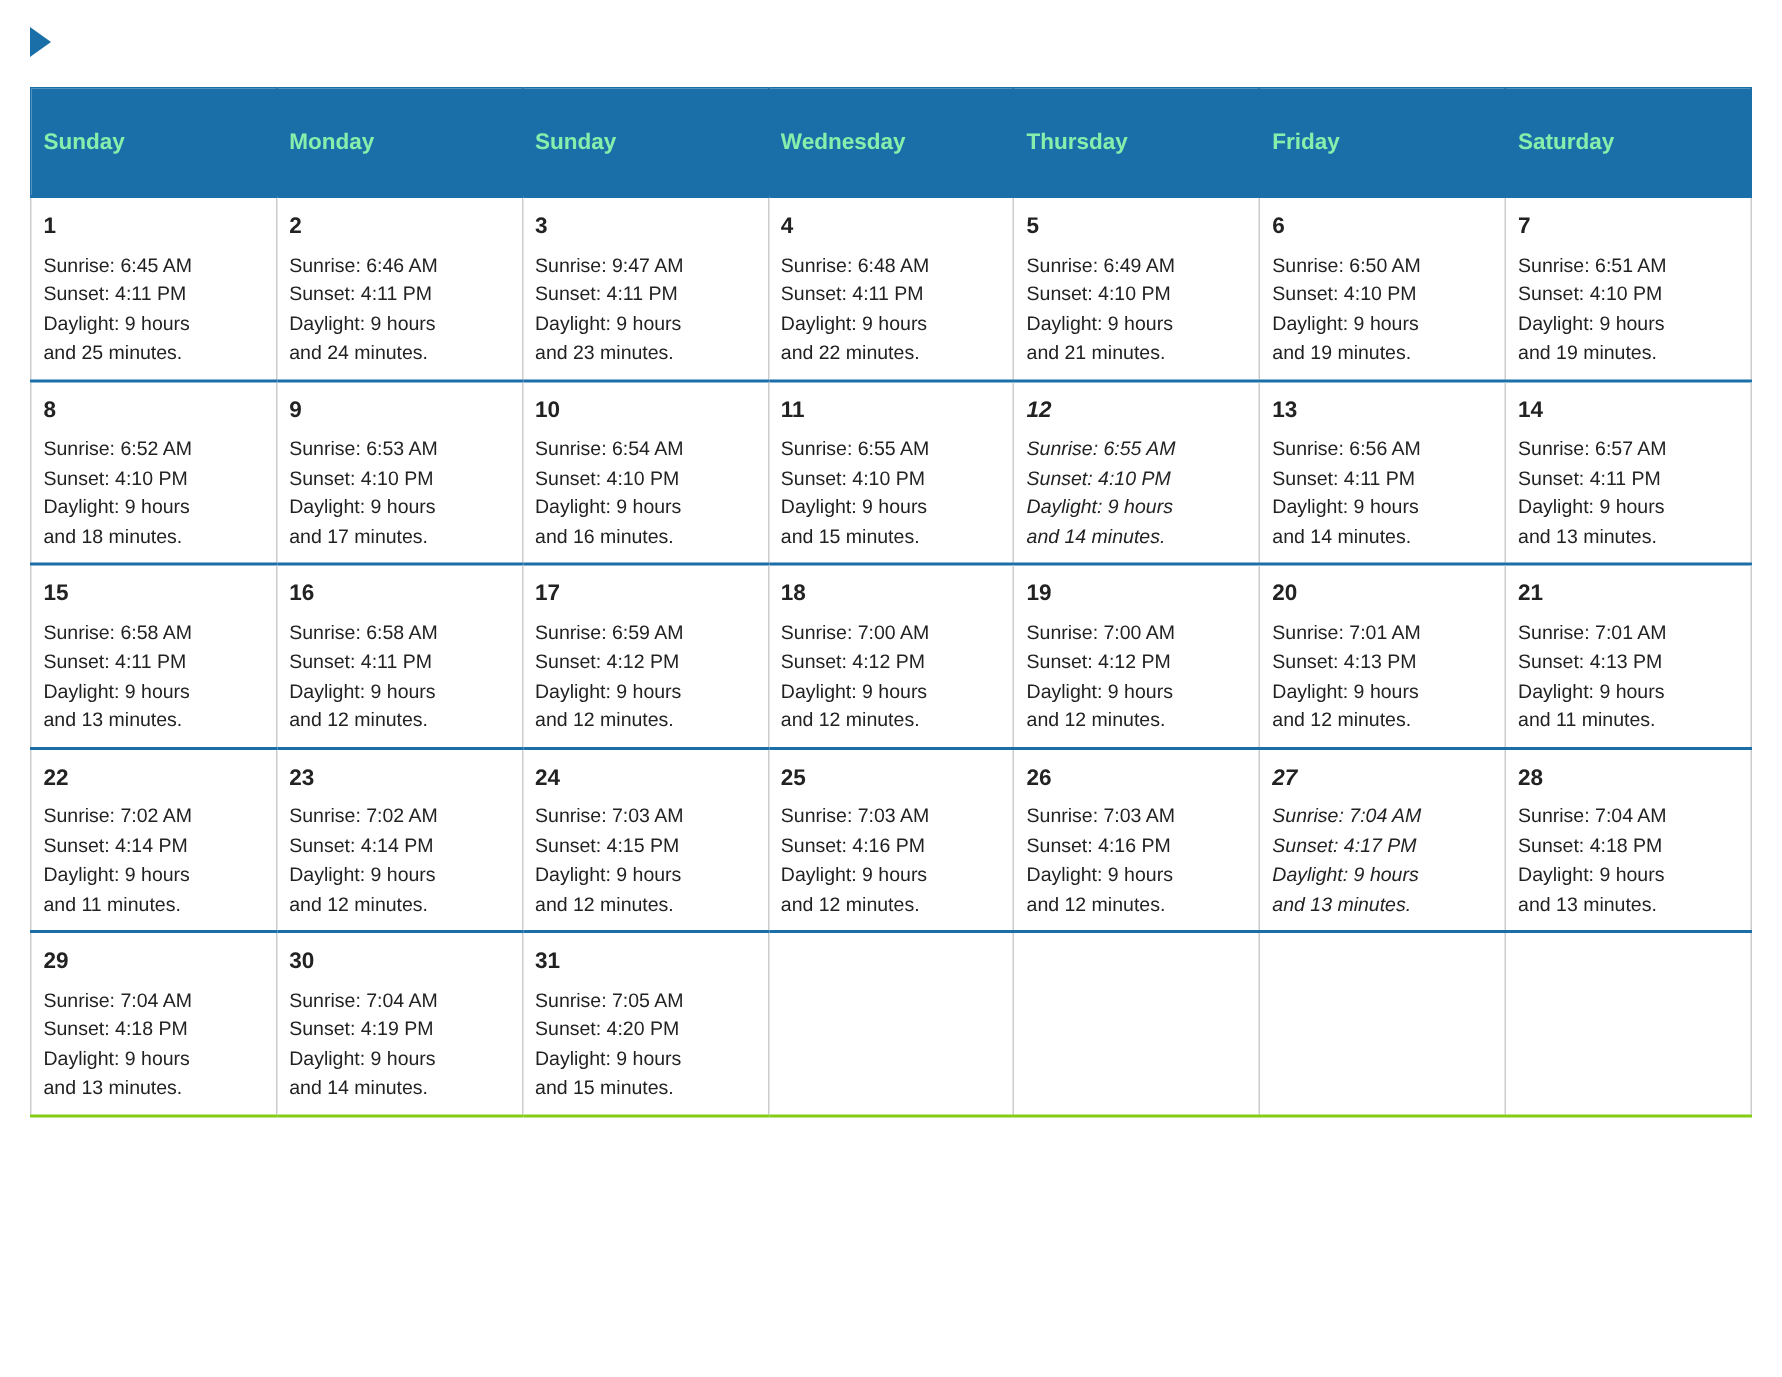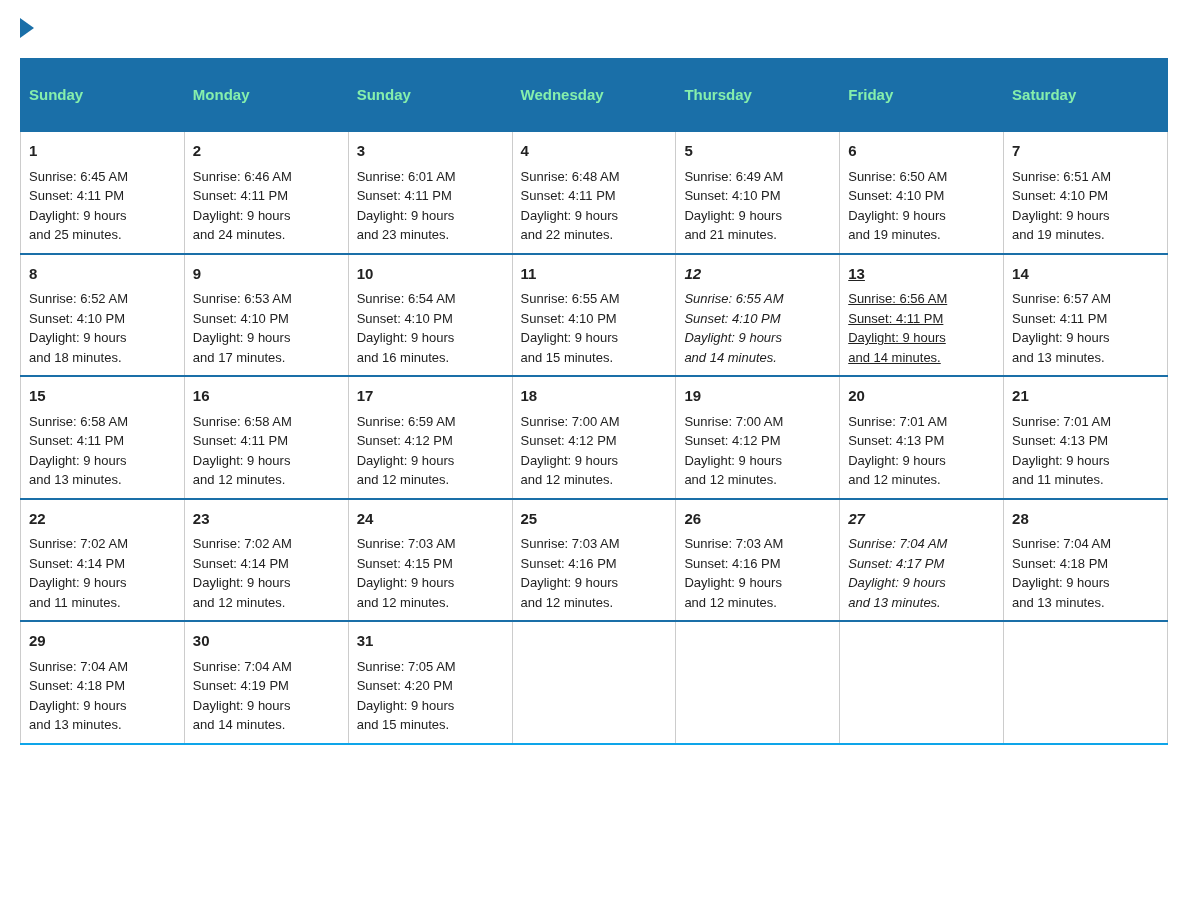--- a/index.html
+++ b/index.html
@@ -75,21 +75,21 @@
       vertical-align: top;
       padding: 8px;
       border: 1px solid #ccc;
       width: calc(100% / 7);
       min-height: 100px;
       font-size: 13px;
       color: #222;
       line-height: 1.5;
     }
     .calendar tbody tr:last-child td {
-      border-bottom: 2px solid #0ea5e9;
+      border-bottom: 2px solid #84cc16;
     }
     .calendar tbody tr td .day-num {
       font-size: 15px;
       font-weight: bold;
       display: block;
       margin-bottom: 4px;
     }
     .row-border-top td {
       border-top: 2px solid #1a6fa8 !important;
     }
@@ -123,33 +123,33 @@
         <th>Wednesday</th>
         <th>Thursday</th>
         <th>Friday</th>
         <th>Saturday</th>
       </tr>
   </thead>
   <tbody id="calendar-body">
   <tr class="row-border-top">
         <td style="border-top: 2px solid rgb(26, 111, 168);"><span class="day-num">1</span><span>Sunrise: 6:45 AM</span><br><span>Sunset: 4:11 PM</span><br><span>Daylight: 9 hours</span><br><span>and 25 minutes.</span></td>
         <td style="border-top: 2px solid rgb(26, 111, 168);"><span class="day-num">2</span><span>Sunrise: 6:46 AM</span><br><span>Sunset: 4:11 PM</span><br><span>Daylight: 9 hours</span><br><span>and 24 minutes.</span></td>
-        <td style="border-top: 2px solid rgb(26, 111, 168);"><span class="day-num">3</span><span>Sunrise: 6:01 AM</span><br><span>Sunset: 4:11 PM</span><br><span>Daylight: 9 hours</span><br><span>and 23 minutes.</span></td>
+        <td style="border-top: 2px solid rgb(26, 111, 168);"><span class="day-num">3</span><span>Sunrise: 9:47 AM</span><br><span>Sunset: 4:11 PM</span><br><span>Daylight: 9 hours</span><br><span>and 23 minutes.</span></td>
         <td style="border-top: 2px solid rgb(26, 111, 168);"><span class="day-num">4</span><span>Sunrise: 6:48 AM</span><br><span>Sunset: 4:11 PM</span><br><span>Daylight: 9 hours</span><br><span>and 22 minutes.</span></td>
         <td style="border-top: 2px solid rgb(26, 111, 168);"><span class="day-num">5</span><span>Sunrise: 6:49 AM</span><br><span>Sunset: 4:10 PM</span><br><span>Daylight: 9 hours</span><br><span>and 21 minutes.</span></td>
         <td style="border-top: 2px solid rgb(26, 111, 168);"><span class="day-num">6</span><span>Sunrise: 6:50 AM</span><br><span>Sunset: 4:10 PM</span><br><span>Daylight: 9 hours</span><br><span>and 19 minutes.</span></td>
         <td style="border-top: 2px solid rgb(26, 111, 168);"><span class="day-num">7</span><span>Sunrise: 6:51 AM</span><br><span>Sunset: 4:10 PM</span><br><span>Daylight: 9 hours</span><br><span>and 19 minutes.</span></td>
       </tr>
       <tr>
         <td style="border-top: 2px solid rgb(26, 111, 168);"><span class="day-num">8</span><span>Sunrise: 6:52 AM</span><br><span>Sunset: 4:10 PM</span><br><span>Daylight: 9 hours</span><br><span>and 18 minutes.</span></td>
         <td style="border-top: 2px solid rgb(26, 111, 168);"><span class="day-num">9</span><span>Sunrise: 6:53 AM</span><br><span>Sunset: 4:10 PM</span><br><span>Daylight: 9 hours</span><br><span>and 17 minutes.</span></td>
         <td style="border-top: 2px solid rgb(26, 111, 168); margin-top: 48px;"><span class="day-num">10</span><span>Sunrise: 6:54 AM</span><br><span>Sunset: 4:10 PM</span><br><span>Daylight: 9 hours</span><br><span>and 16 minutes.</span></td>
         <td style="border-top: 2px solid rgb(26, 111, 168); margin-left: 40px;"><span class="day-num">11</span><span>Sunrise: 6:55 AM</span><br><span>Sunset: 4:10 PM</span><br><span>Daylight: 9 hours</span><br><span>and 15 minutes.</span></td>
         <td style="border-top: 2px solid rgb(26, 111, 168); font-style: italic;"><span class="day-num">12</span><span>Sunrise: 6:55 AM</span><br><span>Sunset: 4:10 PM</span><br><span>Daylight: 9 hours</span><br><span>and 14 minutes.</span></td>
-        <td style="border-top: 2px solid rgb(26, 111, 168); text-decoration: underline;"><span class="day-num">13</span><span>Sunrise: 6:56 AM</span><br><span>Sunset: 4:11 PM</span><br><span>Daylight: 9 hours</span><br><span>and 14 minutes.</span></td>
+        <td style="border-top: 2px solid rgb(26, 111, 168);"><span class="day-num">13</span><span>Sunrise: 6:56 AM</span><br><span>Sunset: 4:11 PM</span><br><span>Daylight: 9 hours</span><br><span>and 14 minutes.</span></td>
         <td style="border-top: 2px solid rgb(26, 111, 168);"><span class="day-num">14</span><span>Sunrise: 6:57 AM</span><br><span>Sunset: 4:11 PM</span><br><span>Daylight: 9 hours</span><br><span>and 13 minutes.</span></td>
       </tr>
       <tr>
         <td style="border-top: 2px solid rgb(26, 111, 168);"><span class="day-num">15</span><span>Sunrise: 6:58 AM</span><br><span>Sunset: 4:11 PM</span><br><span>Daylight: 9 hours</span><br><span>and 13 minutes.</span></td>
         <td style="border-top: 2px solid rgb(26, 111, 168);"><span class="day-num">16</span><span>Sunrise: 6:58 AM</span><br><span>Sunset: 4:11 PM</span><br><span>Daylight: 9 hours</span><br><span>and 12 minutes.</span></td>
         <td style="border-top: 2px solid rgb(26, 111, 168);"><span class="day-num">17</span><span>Sunrise: 6:59 AM</span><br><span>Sunset: 4:12 PM</span><br><span>Daylight: 9 hours</span><br><span>and 12 minutes.</span></td>
         <td style="border-top: 2px solid rgb(26, 111, 168);"><span class="day-num">18</span><span>Sunrise: 7:00 AM</span><br><span>Sunset: 4:12 PM</span><br><span>Daylight: 9 hours</span><br><span>and 12 minutes.</span></td>
         <td style="border-top: 2px solid rgb(26, 111, 168);"><span class="day-num">19</span><span>Sunrise: 7:00 AM</span><br><span>Sunset: 4:12 PM</span><br><span>Daylight: 9 hours</span><br><span>and 12 minutes.</span></td>
         <td style="border-top: 2px solid rgb(26, 111, 168);"><span class="day-num">20</span><span>Sunrise: 7:01 AM</span><br><span>Sunset: 4:13 PM</span><br><span>Daylight: 9 hours</span><br><span>and 12 minutes.</span></td>
         <td style="border-top: 2px solid rgb(26, 111, 168);"><span class="day-num">21</span><span>Sunrise: 7:01 AM</span><br><span>Sunset: 4:13 PM</span><br><span>Daylight: 9 hours</span><br><span>and 11 minutes.</span></td>

